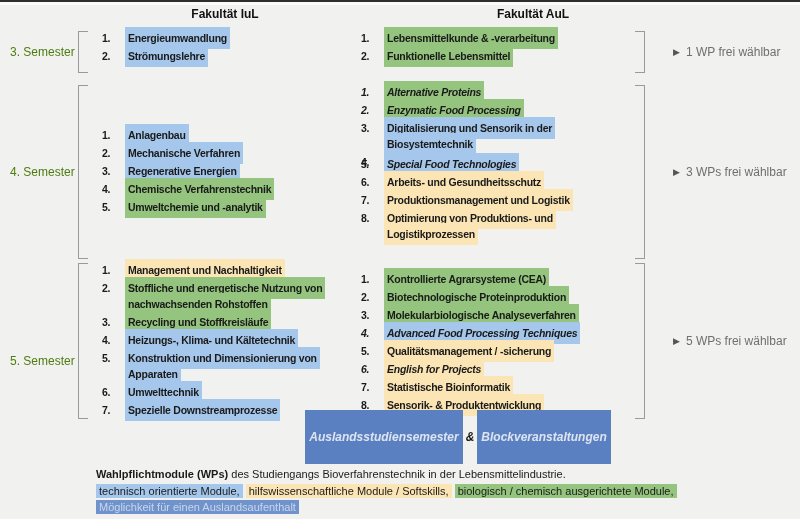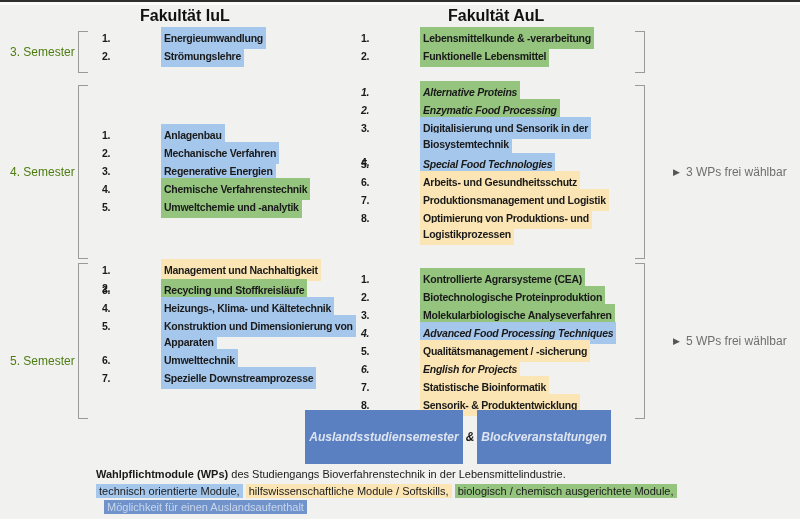--- a/index.html
+++ b/index.html
@@ -9,21 +9,21 @@
     font-family: "Liberation Sans", sans-serif;
     color: #1a1a1a;
     overflow: hidden;
   }
   .page { position: relative; width: 800px; height: 519px; }
   .topline  { position: absolute; top: 0; left: 0; right: 0; height: 2px; background: #2e2e2e; }
   .topwhite { position: absolute; top: 2px; left: 0; right: 0; height: 3px; background: #fbfbfa; }
 
   .fac-header {
     position: absolute; top: 7px; width: 170px;
-    text-align: left; font-size: 16px; font-weight: 700; color: #111;
+    text-align: center; font-size: 12px; font-weight: 700; color: #111;
   }
   .fac-header.left  { left: 140px; }
   .fac-header.right { left: 448px; }
 
   .section { position: absolute; left: 0; right: 0; display: flex; align-items: stretch; }
   .sec-0 { top: 30px;  height: 44px; }
   .sec-1 { top: 84px;  height: 176px; }
   .sec-2 { top: 262px; height: 158px; }
 
   .sem-label {
@@ -44,41 +44,41 @@
 
   .item {
     position: relative; padding-left: 23px; margin-bottom: 2px;
     font-size: 10.5px; font-weight: 700; letter-spacing: -0.25px; line-height: 16px;
   }
   .left-list  .item { max-width: 253px; }
   .right-list .item { max-width: 263px; }
   .item .num { position: absolute; left: 0; top: 0; }
   .item .txt {
     padding: 5px 3px;
-    -webkit-box-decoration-break: clone; box-decoration-break: clone; margin-left: 36px;
+    -webkit-box-decoration-break: clone; box-decoration-break: clone;
   }
   .item.italic { font-style: italic; }
   .hl-blue   { background: var(--hl-blue); }
   .hl-green  { background: var(--hl-green); }
   .hl-yellow { background: var(--hl-yellow); }
 
   .note { flex: 1 1 auto; align-self: center; padding-left: 20px; font-size: 12px; color: #6f6f6f; white-space: nowrap; }
   .note .tri { font-size: 9px; color: #555; margin-right: 6px; position: relative; top: -1px; }
 
   .banner { position: absolute; top: 430px; left: 116px; right: 0; text-align: center; font-size: 12px; }
   .bbox {
     background: var(--abroad-bg); color: var(--abroad-text);
     font-style: italic; font-weight: 700; padding: 20px 4px;
   }
   .bamp { font-weight: 700; font-style: italic; color: #1a1a1a; margin: 0 3px; }
 
   .legend { position: absolute; top: 466px; left: 96px; right: 10px; font-size: 11px; line-height: 16.5px; }
   .legend .lead { font-weight: 700; }
   .lcat { padding: 1px 3px; }
-  .labroad { background: var(--legend-abroad-bg); color: var(--legend-abroad-text); padding: 1px 3px; margin-left: 8px; }
+  .labroad { background: var(--legend-abroad-bg); color: var(--legend-abroad-text); padding: 1px 3px; }
 </style>
 </head>
 <body>
 
 <div class="page">
   <div class="topline"></div>
   <div class="topwhite"></div>
 
   <div class="fac-header left">Fakultät IuL</div>
   <div class="fac-header right">Fakultät AuL</div>
@@ -89,20 +89,21 @@
         <div class="bracket open"></div>
         <div class="mlist left-list">
           <div class="item"><span class="num">1.</span><span class="txt hl-blue">Energieumwandlung</span></div>
           <div class="item"><span class="num">2.</span><span class="txt hl-blue">Strömungslehre</span></div>
         </div>
         <div class="mlist right-list">
           <div class="item"><span class="num">1.</span><span class="txt hl-green">Lebensmittelkunde &amp; -verarbeitung</span></div>
           <div class="item"><span class="num">2.</span><span class="txt hl-green">Funktionelle Lebensmittel</span></div>
         </div>
         <div class="bracket close"></div>
+        <div class="note"><span class="tri">▶</span><span class="ntext">1 WP frei wählbar</span></div>
       </div>
       <div class="section sec-1">
         <div class="sem-label">4. Semester</div>
         <div class="bracket open"></div>
         <div class="mlist left-list">
           <div class="item"><span class="num">1.</span><span class="txt hl-blue">Anlagenbau</span></div>
           <div class="item"><span class="num">2.</span><span class="txt hl-blue">Mechanische Verfahren</span></div>
           <div class="item"><span class="num">3.</span><span class="txt hl-blue">Regenerative Energien</span></div>
           <div class="item"><span class="num">4.</span><span class="txt hl-green">Chemische Verfahrenstechnik</span></div>
           <div class="item"><span class="num">5.</span><span class="txt hl-green">Umweltchemie und -analytik</span></div>
@@ -118,21 +119,21 @@
           <div class="item"><span class="num">8.</span><span class="txt hl-yellow">Optimierung von Produktions- und Logistikprozessen</span></div>
         </div>
         <div class="bracket close"></div>
         <div class="note"><span class="tri">▶</span><span class="ntext">3 WPs frei wählbar</span></div>
       </div>
       <div class="section sec-2">
         <div class="sem-label">5. Semester</div>
         <div class="bracket open"></div>
         <div class="mlist left-list">
           <div class="item"><span class="num">1.</span><span class="txt hl-yellow">Management und Nachhaltigkeit</span></div>
-          <div class="item"><span class="num">2.</span></div>
+          <div class="item"><span class="num">2.</span><span class="txt hl-green">Stoffliche und energetische Nutzung von nachwachsenden Rohstoffen</span></div>
           <div class="item"><span class="num">3.</span><span class="txt hl-green">Recycling und Stoffkreisläufe</span></div>
           <div class="item"><span class="num">4.</span><span class="txt hl-blue">Heizungs-, Klima- und Kältetechnik</span></div>
           <div class="item"><span class="num">5.</span><span class="txt hl-blue">Konstruktion und Dimensionierung von Apparaten</span></div>
           <div class="item"><span class="num">6.</span><span class="txt hl-blue">Umwelttechnik</span></div>
           <div class="item"><span class="num">7.</span><span class="txt hl-blue">Spezielle Downstreamprozesse</span></div>
         </div>
         <div class="mlist right-list">
           <div class="item"><span class="num">1.</span><span class="txt hl-green">Kontrollierte Agrarsysteme (CEA)</span></div>
           <div class="item"><span class="num">2.</span><span class="txt hl-green">Biotechnologische Proteinproduktion</span></div>
           <div class="item"><span class="num">3.</span><span class="txt hl-green">Molekularbiologische Analyseverfahren</span></div>

